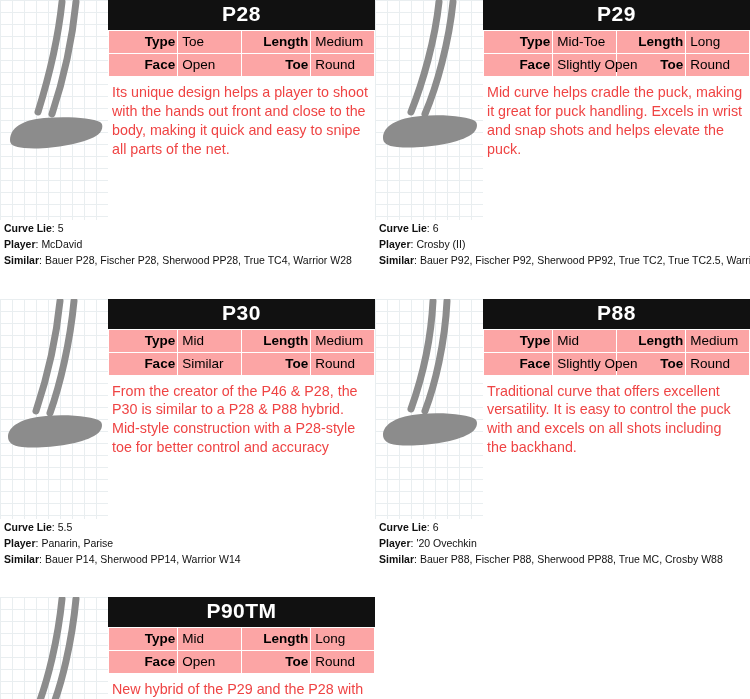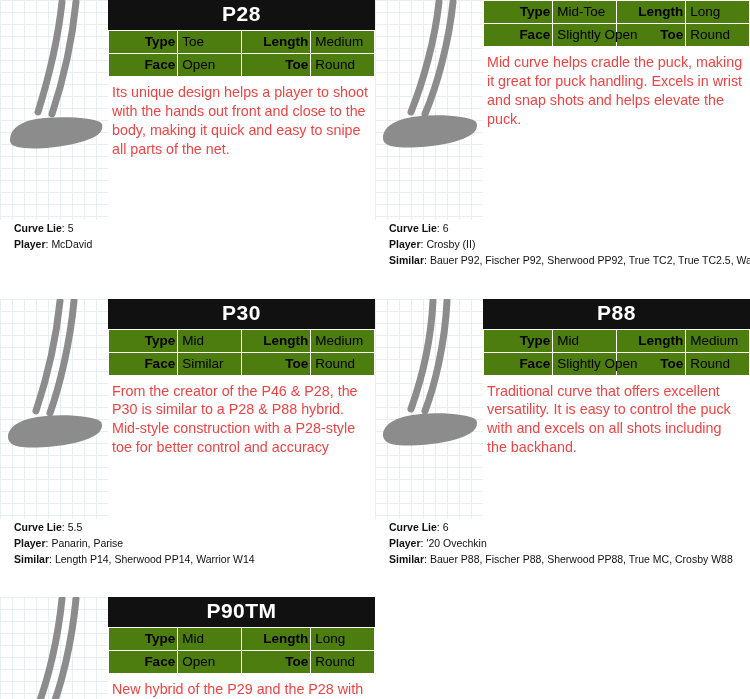--- a/index.html
+++ b/index.html
@@ -46,21 +46,21 @@
     letter-spacing: .5px;
     padding: 3px 0 5px 0;
     line-height: 1.05;
   }
   .spec-table {
     width: 100%;
     border-collapse: collapse;
     table-layout: fixed;
   }
   .spec-table td {
-    background: #4d7c0f;
+    background: #fca5a5;
     border: 1px solid #ffffff;
     font-size: 13.5px;
     padding: 3px 5px 4px 5px;
     white-space: nowrap;
   }
   .spec-table td.k {
     text-align: right;
     font-weight: bold;
     padding-right: 2px;
     width: 26%;
@@ -79,21 +79,21 @@
   .meta-line {
     font-size: 10.5px;
     color: #111;
     padding: 1px 0 1px 2px;
     line-height: 1.35;
     white-space: nowrap;
   }
   .meta-line b { font-weight: bold; }
   .card-body { width: 375px; }
   .card-top { display: flex; }
-  .below-meta { padding-left: 12px; }
+  .below-meta { padding-left: 2px; }
   .sep { height: 30px; }
 </style>
 </head>
 <body>
 
 <div id="page">
 
   <div class="grid-row">
 
     <div class="card-body">
@@ -126,33 +126,37 @@
           <div class="desc">Its unique design helps a player to shoot with the hands out front and close to the body, making it quick and easy to snipe all parts of the net.</div>
         </div>
       </div>
       <div class="below-meta">
         <div class="meta-line">
           <b>Curve Lie</b>: <span>5</span>
         </div>
         <div class="meta-line">
           <b>Player</b>: <span>McDavid</span>
         </div>
+        <div class="meta-line">
+          <b>Similar</b>: <span>Bauer P28, Fischer P28, Sherwood PP28, True TC4, Warrior W28</span>
+        </div>
       </div>
     </div>
 
     <div class="card-body">
       <div class="card-top">
         <div class="blade-box">
           <svg class="blade-svg" width="108" height="160" viewBox="0 0 108 160">
             <path d="M64 2 C60 40 48 82 36 112" stroke="#8c8c8c" stroke-width="7" fill="none" stroke-linecap="round"></path>
             <path d="M78 2 C74 42 62 86 50 114" stroke="#8c8c8c" stroke-width="7" fill="none" stroke-linecap="round"></path>
             <path d="M8 138 C8 126 22 118 46 116 C70 114 94 117 100 121 C104 124 102 132 94 136 C78 145 44 149 22 147 C12 146 8 143 8 138 Z" fill="#8c8c8c"></path>
           </svg>
         </div>
         <div class="info">
+          <div class="title-bar">P29</div>
           <table class="spec-table">
             <tbody>
                 <tr>
               <td class="k">Type</td>
               <td class="v">Mid-Toe</td>
               <td class="k">Length</td>
               <td class="v">Long</td>
             </tr>
             <tr>
               <td class="k">Face</td>
@@ -215,21 +219,21 @@
         </div>
       </div>
       <div class="below-meta">
         <div class="meta-line">
           <b>Curve Lie</b>: <span>5.5</span>
         </div>
         <div class="meta-line">
           <b>Player</b>: <span>Panarin, Parise</span>
         </div>
         <div class="meta-line">
-          <b>Similar</b>: <span>Length P14, Sherwood PP14, Warrior W14</span>
+          <b>Similar</b>: <span>Bauer P14, Sherwood PP14, Warrior W14</span>
         </div>
       </div>
     </div>
 
     <div class="card-body">
       <div class="card-top">
         <div class="blade-box">
           <svg class="blade-svg" width="108" height="160" viewBox="0 0 108 160">
             <path d="M58 2 C56 42 46 82 36 110" stroke="#8c8c8c" stroke-width="7" fill="none" stroke-linecap="round"></path>
             <path d="M72 2 C70 44 60 86 50 112" stroke="#8c8c8c" stroke-width="7" fill="none" stroke-linecap="round"></path>

